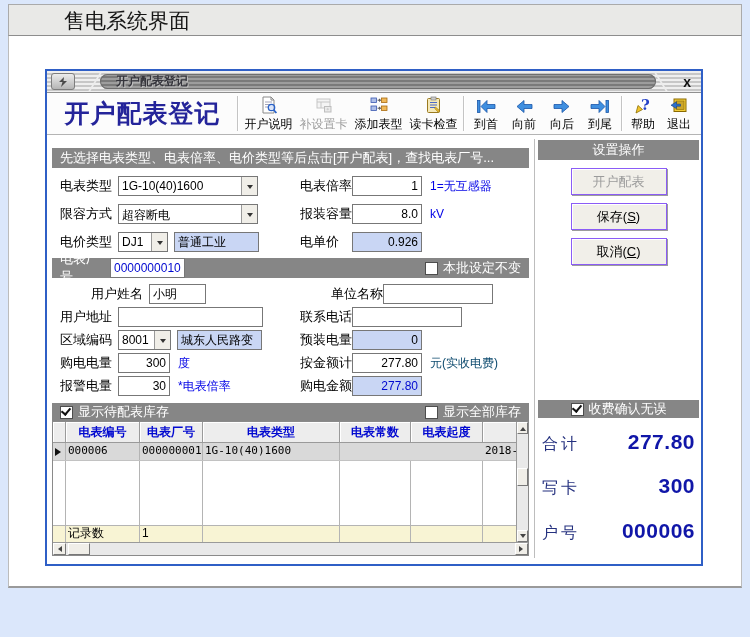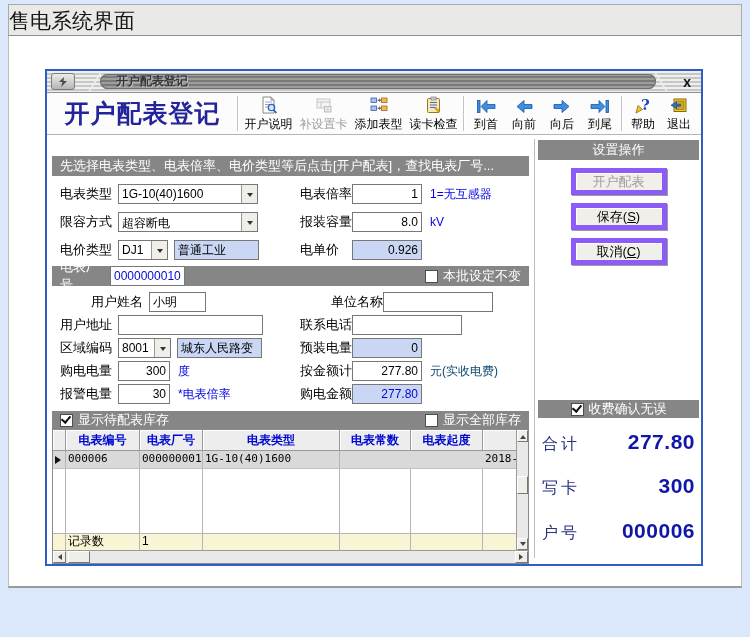--- a/index.html
+++ b/index.html
@@ -7,21 +7,21 @@
     width:750px;height:637px;overflow:hidden;
     background:#dbe7fb;
     font-family:"Liberation Sans","DejaVu Sans",sans-serif;
     font-size:12px;color:#000;
     -webkit-font-smoothing:antialiased;
   }
   
   .page-header{
     margin:4px 8px 0;height:32px;line-height:32px;
     background:#e9e9e7;border:1px solid #aaa;border-bottom-color:#8d8d8d;
-    box-sizing:border-box;
+    box-sizing:border-box;padding-left:55px;
     font-size:21px;color:#161616;
   }
   .page-body{
     margin:0 8px;height:552px;background:#fff;position:relative;
     border:1px solid #bcbcbc;border-top:none;border-bottom:2px solid #9a9a9a;
     box-sizing:border-box;
   }
   
   .dialog{
     position:absolute;left:36px;top:33px;width:658px;height:497px;
@@ -56,21 +56,21 @@
   }
   .tb-sep{width:1px;background:#c4c4c4;border-right:1px solid #fff;margin:3px 2px;flex:none;}
   .tb-btn{flex:none;display:flex;flex-direction:column;align-items:center;justify-content:flex-end;
     padding:2px 0 3px;cursor:default;}
   .tb-btn .lbl{font-size:12px;color:#000;line-height:13px;white-space:nowrap;}
   .tb-btn.w55{width:55px}.tb-btn.w38{width:38px}.tb-btn.w36{width:36px}
   .tb-btn.disabled .lbl{color:#9b9b9b;}
   .tb-btn.disabled svg{filter:grayscale(1);opacity:.55;}
   
   .content{position:absolute;left:2px;right:2px;top:64px;bottom:2px;background:#fff;}
-  .left-col{position:absolute;left:3px;top:16px;width:477px;}
+  .left-col{position:absolute;left:3px;top:8px;width:477px;}
   .v-divider{position:absolute;left:485px;top:4px;bottom:4px;width:1px;background:#bdbdbd;border-right:1px solid #fff;}
   .right-col{position:absolute;left:489px;width:161px;top:0;bottom:0;}
   .gray-bar{background:#868686;color:#fff;font-size:13px;display:flex;align-items:center;
     height:20px;box-sizing:border-box;padding:0 8px;}
   .instruction{margin-top:5px;white-space:nowrap;overflow:hidden;}
   
   .frow{display:flex;align-items:center;height:20px;margin-top:8px;}
   .frow.tight{margin-top:3px;}
   .frow.first-tight{margin-top:6px;margin-left:31px;}
   .flabel{width:58px;padding-left:8px;font-size:13px;flex:none;white-space:nowrap;}
@@ -139,21 +139,21 @@
   .sc-thumb{background:#f0eee8;border:1px solid;border-color:#fff #777 #777 #fff;box-sizing:border-box;flex:none;}
   .v-thumb{height:18px;margin-top:34px;width:100%;}
   .h-thumb{width:22px;height:100%;margin-left:2px;}
   .tu{width:0;height:0;border:3px solid transparent;border-bottom:4px solid #444;margin-bottom:2px;}
   .td{width:0;height:0;border:3px solid transparent;border-top:4px solid #444;margin-top:2px;}
   .tl{width:0;height:0;border:3px solid transparent;border-right:4px solid #444;margin-right:2px;}
   .tr{width:0;height:0;border:3px solid transparent;border-left:4px solid #444;margin-left:2px;}
   
   .side-header{margin-top:5px;justify-content:center;}
   .side-btn{width:96px;height:27px;margin:8px auto 0;display:flex;align-items:center;justify-content:center;
-    font-size:13px;background:#f1efe9;border:5px solid #8b5cf6;
+    font-size:13px;background:#f1efe9;border:1px solid #8b5cf6;
     box-shadow:1px 1px 0 #9c9c9c,inset 1px 1px 0 #fff;box-sizing:border-box;text-align:right;}
   .side-btn.disabled{color:#9b9b9b;}
   .mn{text-decoration:underline;}
   .side-bottom{position:absolute;left:0;right:0;top:265px;bottom:8px;}
   .confirm-bar{height:18px;justify-content:center;font-size:13px;}
   .totals{position:absolute;left:0;right:0;top:18px;bottom:0;
     display:flex;flex-direction:column;justify-content:space-around;padding:2px 4px 0;}
   .tot-row{display:flex;align-items:baseline;}
   .tot-label{font-family:"DejaVu Serif","Liberation Serif",serif;font-size:16px;color:#25317f;
     letter-spacing:3px;white-space:nowrap;}

